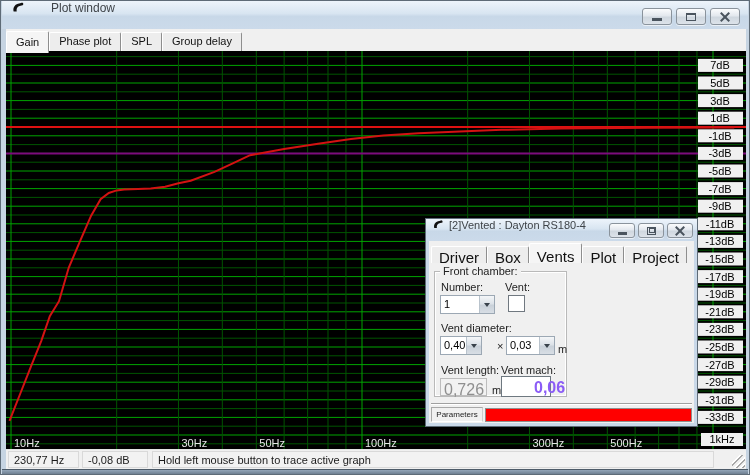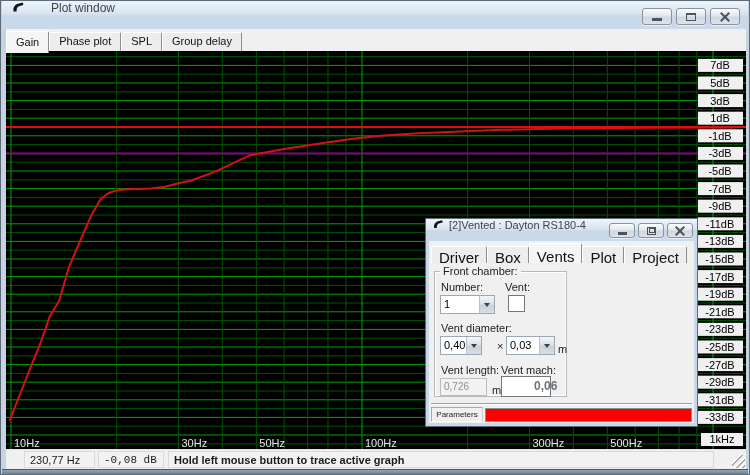--- a/index.html
+++ b/index.html
@@ -33,24 +33,24 @@
   .tab { height:19px; margin-top:3px; padding:2px 9px 0 9px; font-size:11px; color:#111;
          background:#EDEDED; border:1px solid #8E8E8E; border-bottom:none;
          border-radius:2px 2px 0 0; border-left-color:#FFFFFF; border-top-color:#FFFFFF; }
   .tab.active { height:22px; background:#F5F5F5; padding-top:4px; z-index:2; }
 
   
   .plot { position:absolute; left:5px; top:50px; width:740px; height:398px; background:#000; }
 
   
   .statusbar { position:absolute; left:5px; top:448px; width:740px; height:20px;
-               background:#F0F0F0; border-top:1px solid #E4E4E4; display:flex; align-items:stretch;padding-left:16px; }
+               background:#F0F0F0; border-top:1px solid #E4E4E4; display:flex; align-items:stretch; }
   .sp { border:1px solid #D9D9D9; margin:1px 0 1px 2px; padding:2px 0 0 5px;
         font-size:11px; color:#1B1B1B; background:#F2F2F2; white-space:nowrap; overflow:hidden; }
-  .sp1 { width:71px; } .sp2 { width:66px; margin-left:3px;font-family:Liberation Mono, monospace; } .sp3 { flex:1; margin-left:4px; margin-right:32px;font-weight:bold; }
+  .sp1 { width:71px; } .sp2 { width:66px; margin-left:3px; } .sp3 { flex:1; margin-left:4px; margin-right:32px; }
   .grip { position:absolute; right:1px; bottom:1px; width:13px; height:13px;
     background:
       linear-gradient(135deg, transparent 30%, #FFFFFF 30%, #FFFFFF 38%, #A8A8A8 38%, #A8A8A8 46%, transparent 46%,
       transparent 55%, #FFFFFF 55%, #FFFFFF 63%, #A8A8A8 63%, #A8A8A8 71%, transparent 71%,
       transparent 80%, #FFFFFF 80%, #FFFFFF 88%, #A8A8A8 88%, #A8A8A8 96%, transparent 96%); }
   .bottomframe { position:absolute; left:1px; right:1px; top:468px; height:7px;
     background:linear-gradient(#93A5B8, #5C6C7E); border-top:1px solid #4C5A68; }
 
   
   .dialog { position:absolute; left:424px; top:217px; width:273px; height:209px;
@@ -79,23 +79,23 @@
   .combo { position:absolute; height:19px; background:#FFF; border:1px solid #9CA8B4; display:flex; }
   .combo-val { flex:1; font-size:11px; color:#000; padding:2px 0 0 3px; overflow:hidden; }
   .combo-btn { width:15px; border-left:1px solid #B9C3CC;
     background:linear-gradient(#F4F6F8,#DCE2E8 45%,#C9D1D9 55%,#D8DEE5);
     display:flex; align-items:center; justify-content:center; }
   .arr { width:0; height:0; border-left:3.5px solid transparent; border-right:3.5px solid transparent;
          border-top:4px solid #39424B; }
 
   .shape-btn { position:absolute; width:17px; height:17px; background:#FFF; border:1px solid #707880; }
 
-  .edit { position:absolute; font-size:10px; padding:2px 0 0 3px; }
+  .edit { position:absolute; font-size:16px; padding:2px 0 0 3px; }
   .edit.disabled { background:#F2F2F2; border:1px solid #BDBDBD; color:#8F8F8F; }
-  .edit.mach { background:#FFF; border:1px solid #6E7880; color:#737373; font-weight:bold; font-size:12px;padding-left:32px; }
+  .edit.mach { background:#FFF; border:1px solid #6E7880; color:#8b5cf6; font-weight:bold; font-size:16px;padding-left:32px; }
 
   .dlg-sep { position:absolute; left:2px; right:2px; height:2px;
     border-top:1px solid #A0A0A0; border-bottom:1px solid #FFFFFF; }
   .params-box { position:absolute; font-size:8px; color:#222; background:#F0F0F0;
     border:1px solid #A8A8A8; border-bottom-color:#FFF; border-right-color:#CCC;
     text-align:center; padding-top:2px; }
   .redbar { position:absolute; background:#FF0000; border:1px solid #8E8E8E; }
 </style>
 </head>
 <body>

